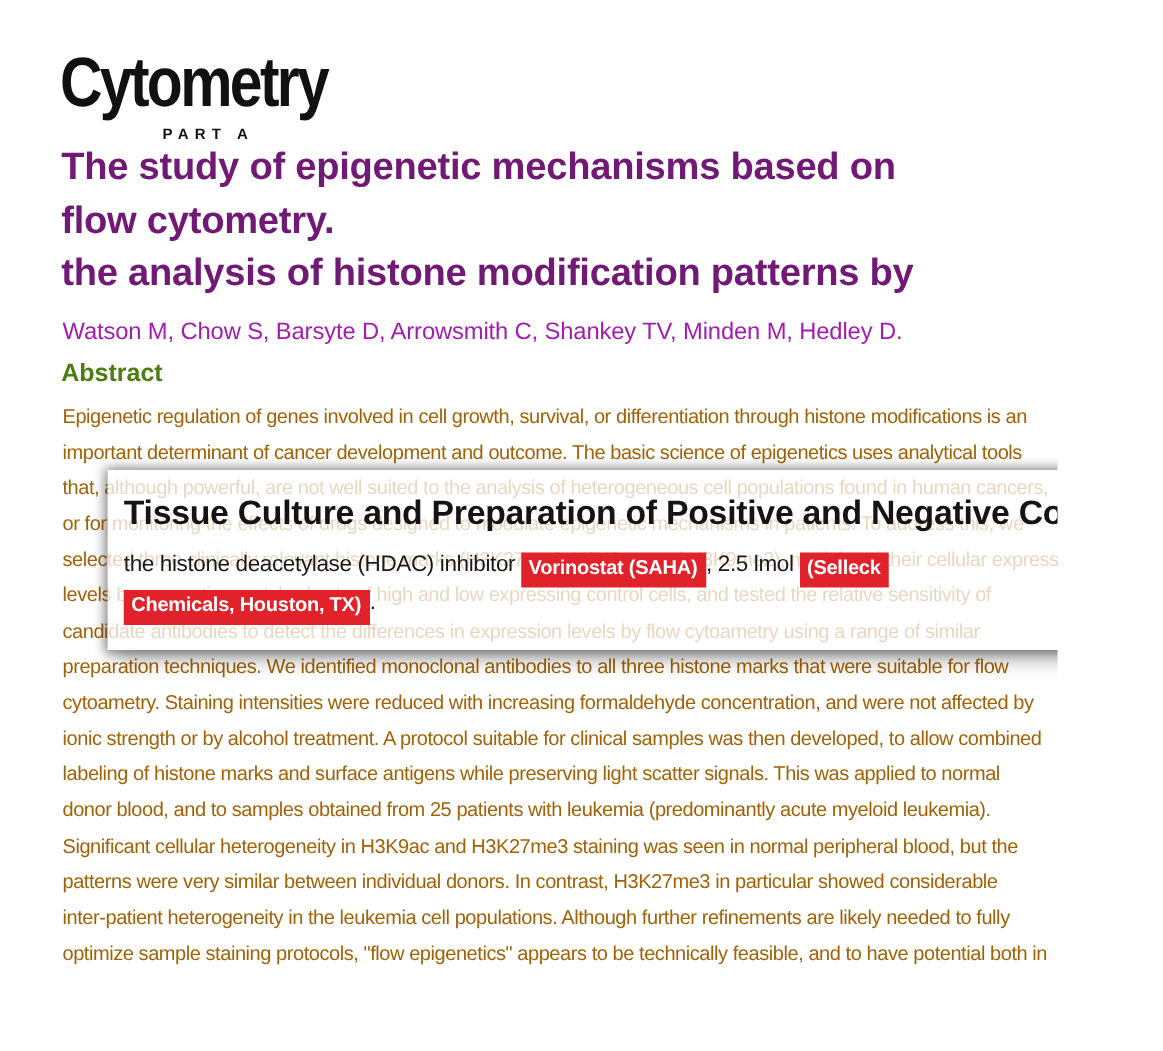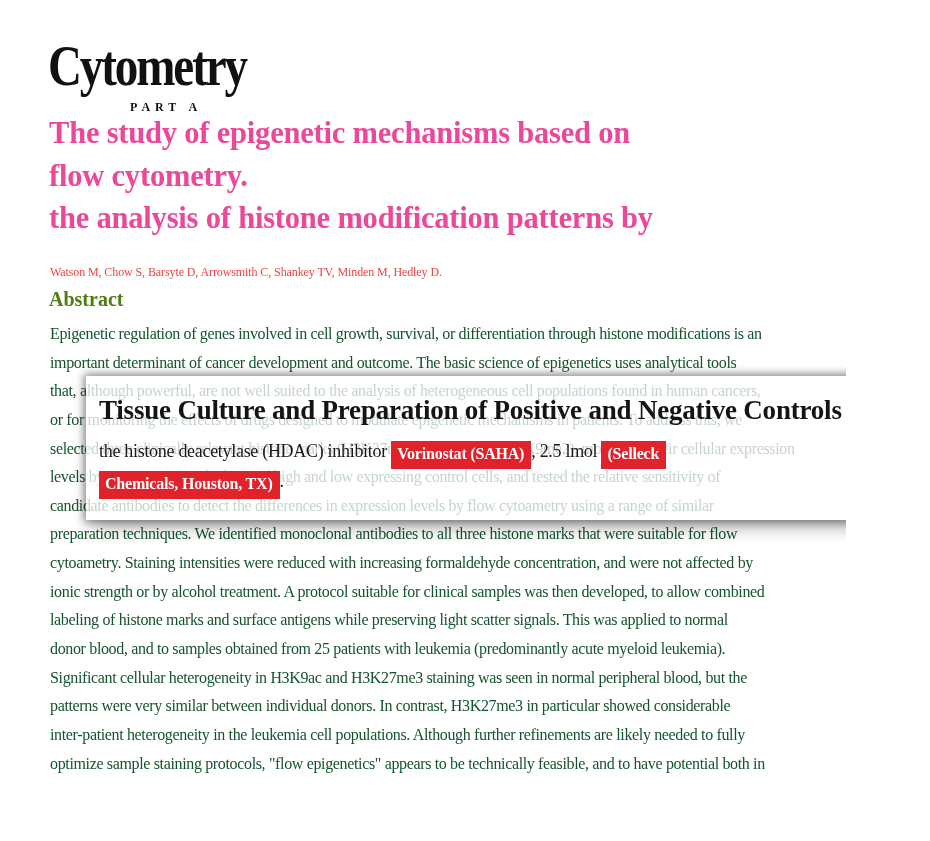--- a/index.html
+++ b/index.html
@@ -2,21 +2,21 @@
 <html><head>
 <meta charset="utf-8">
 <style>
   html, body { margin: 0; padding: 0; background: #ffffff; }
   .page {
     position: relative;
     width: 846px;
     height: 841px;
     background: #ffffff;
     overflow: hidden;
-    font-family: Liberation Serif, serif;
+    font-family: Liberation Sans, sans-serif;
     color: #221b1d;
   }
 
   
   .logo-wrap { position: absolute; left: 48px; top: 38px; width: 320px; height: 70px; }
   .logo-main {
     font-size: 56px;
     font-weight: bold;
     letter-spacing: -2.5px;
     color: #131011;
@@ -36,52 +36,51 @@
     white-space: nowrap;
   }
 
   
   .title-block { position: absolute; left: 49px; top: 112px; width: 840px; }
   .title-line {
     font-size: 30.5px;
     font-weight: bold;
     line-height: 42.5px;
     letter-spacing: -0.2px;
-    color: #ec4899;
+    color: #701a75;
     white-space: nowrap;
   }
 
   
   .authors {
     position: absolute;
     left: 50px;
     top: 255px;
-    font-size: 12px;
+    font-size: 19px;
     letter-spacing: -0.1px;
-    color: #ef4444;
+    color: #a21caf;
     white-space: nowrap;
-    margin-top: 10px;
   }
 
   
   .abstract-heading {
     position: absolute;
     left: 49px;
     top: 288px;
     font-size: 20px;
     font-weight: bold;
     color: #4d7c0f;
   }
   .abstract-body { position: absolute; left: 50px; top: 320px; width: 840px; }
   .abstract-line {
     height: 28.65px;
     line-height: 28.65px;
     font-size: 16px;
     letter-spacing: -0.35px;
-    color: #14532d;
+    color: #a16207;
     white-space: nowrap;
   }
 
   
   .popup {
     position: absolute;
     left: 86px;
     top: 376px;
     width: 771px;
     height: 144px;

